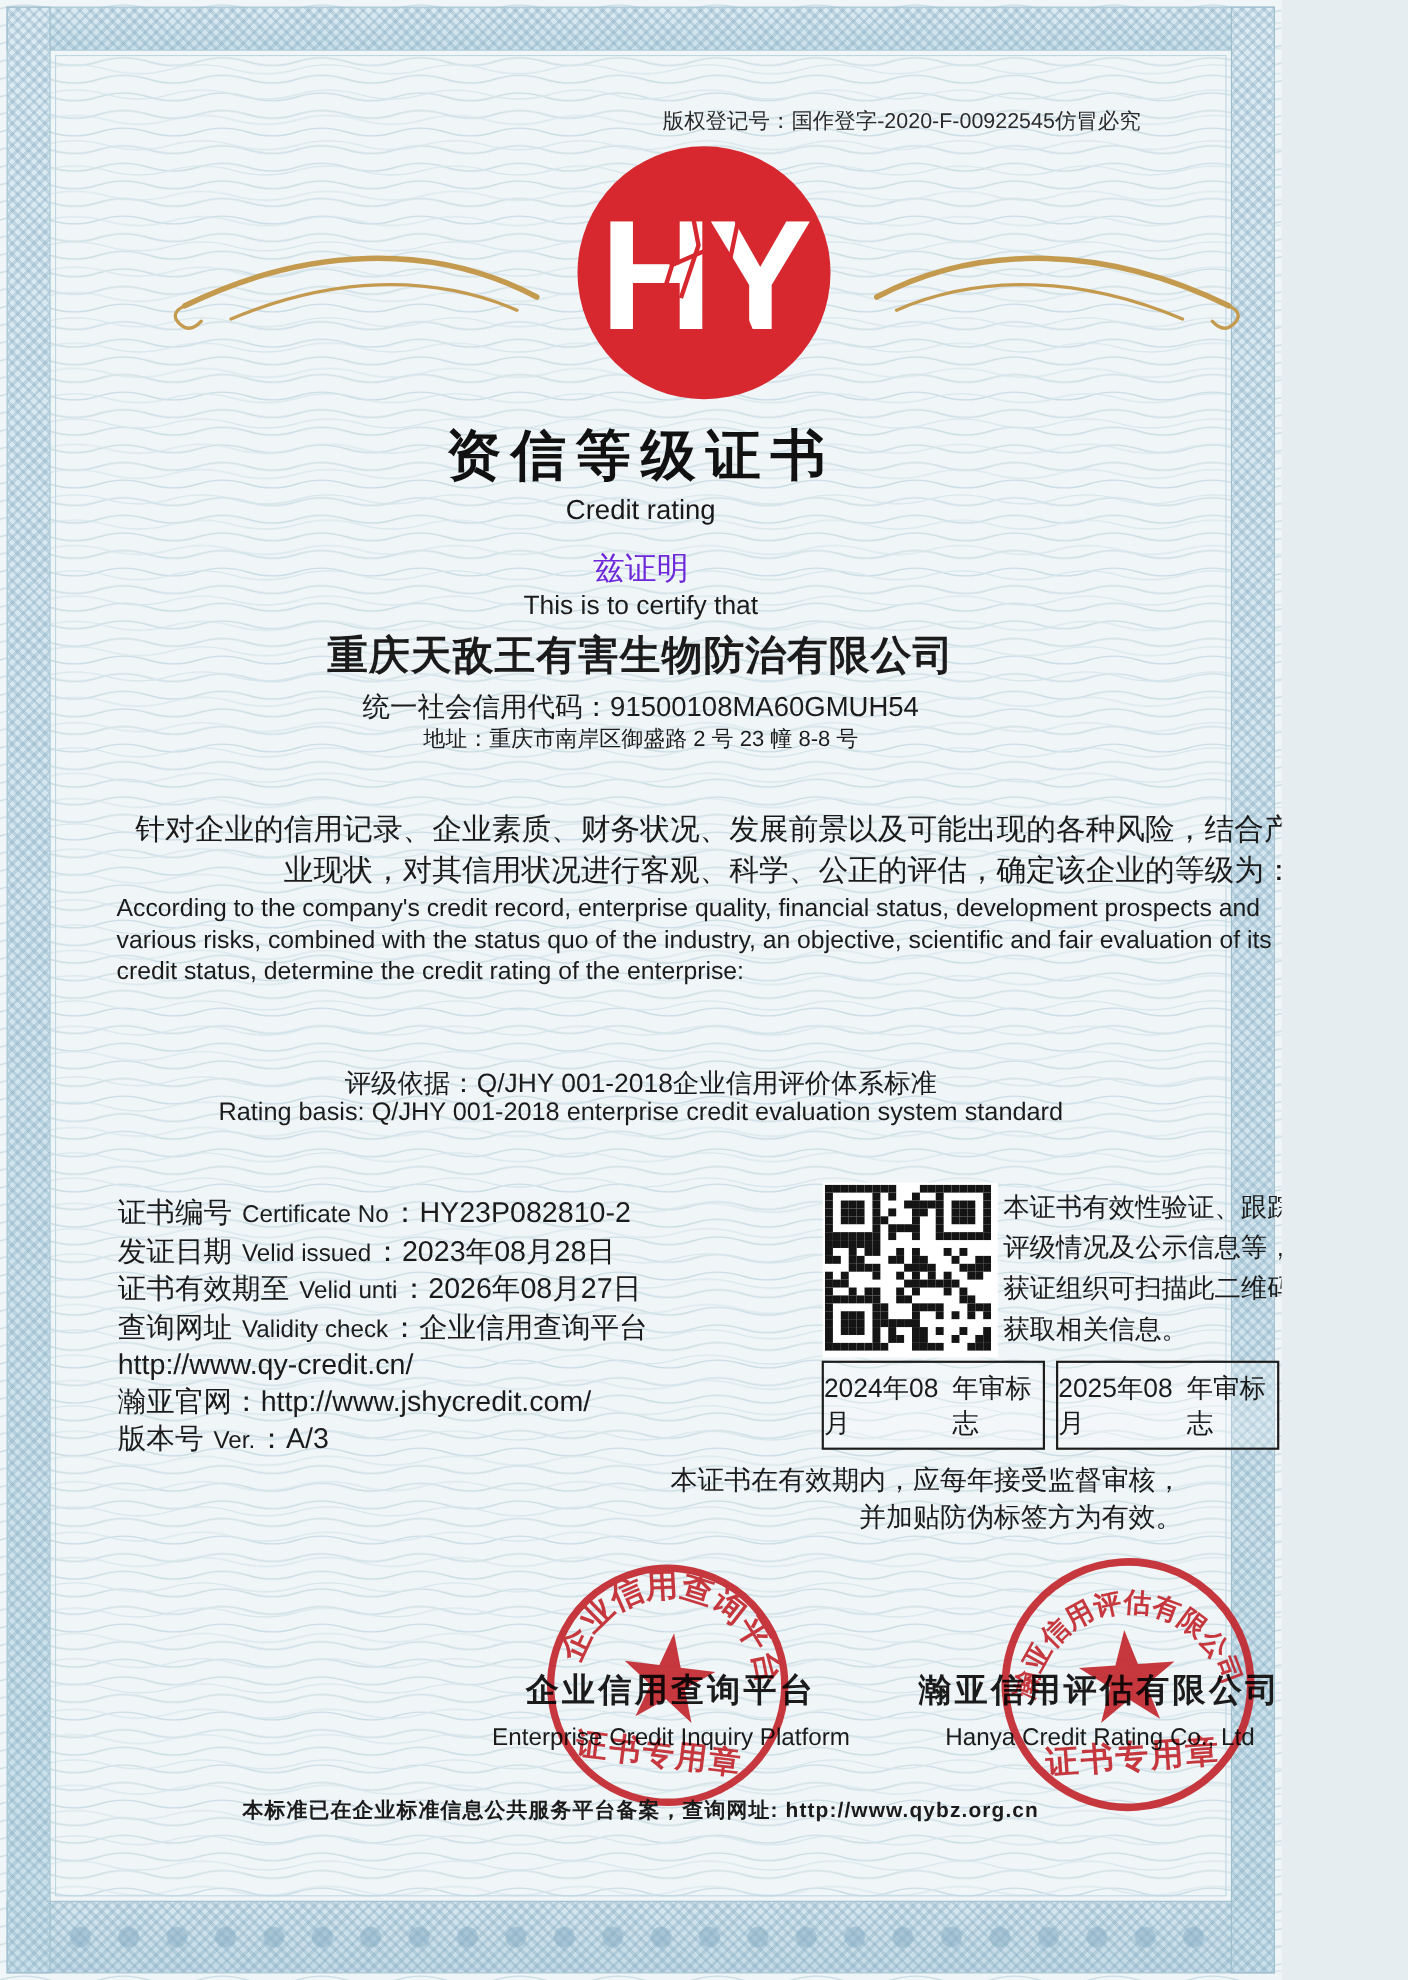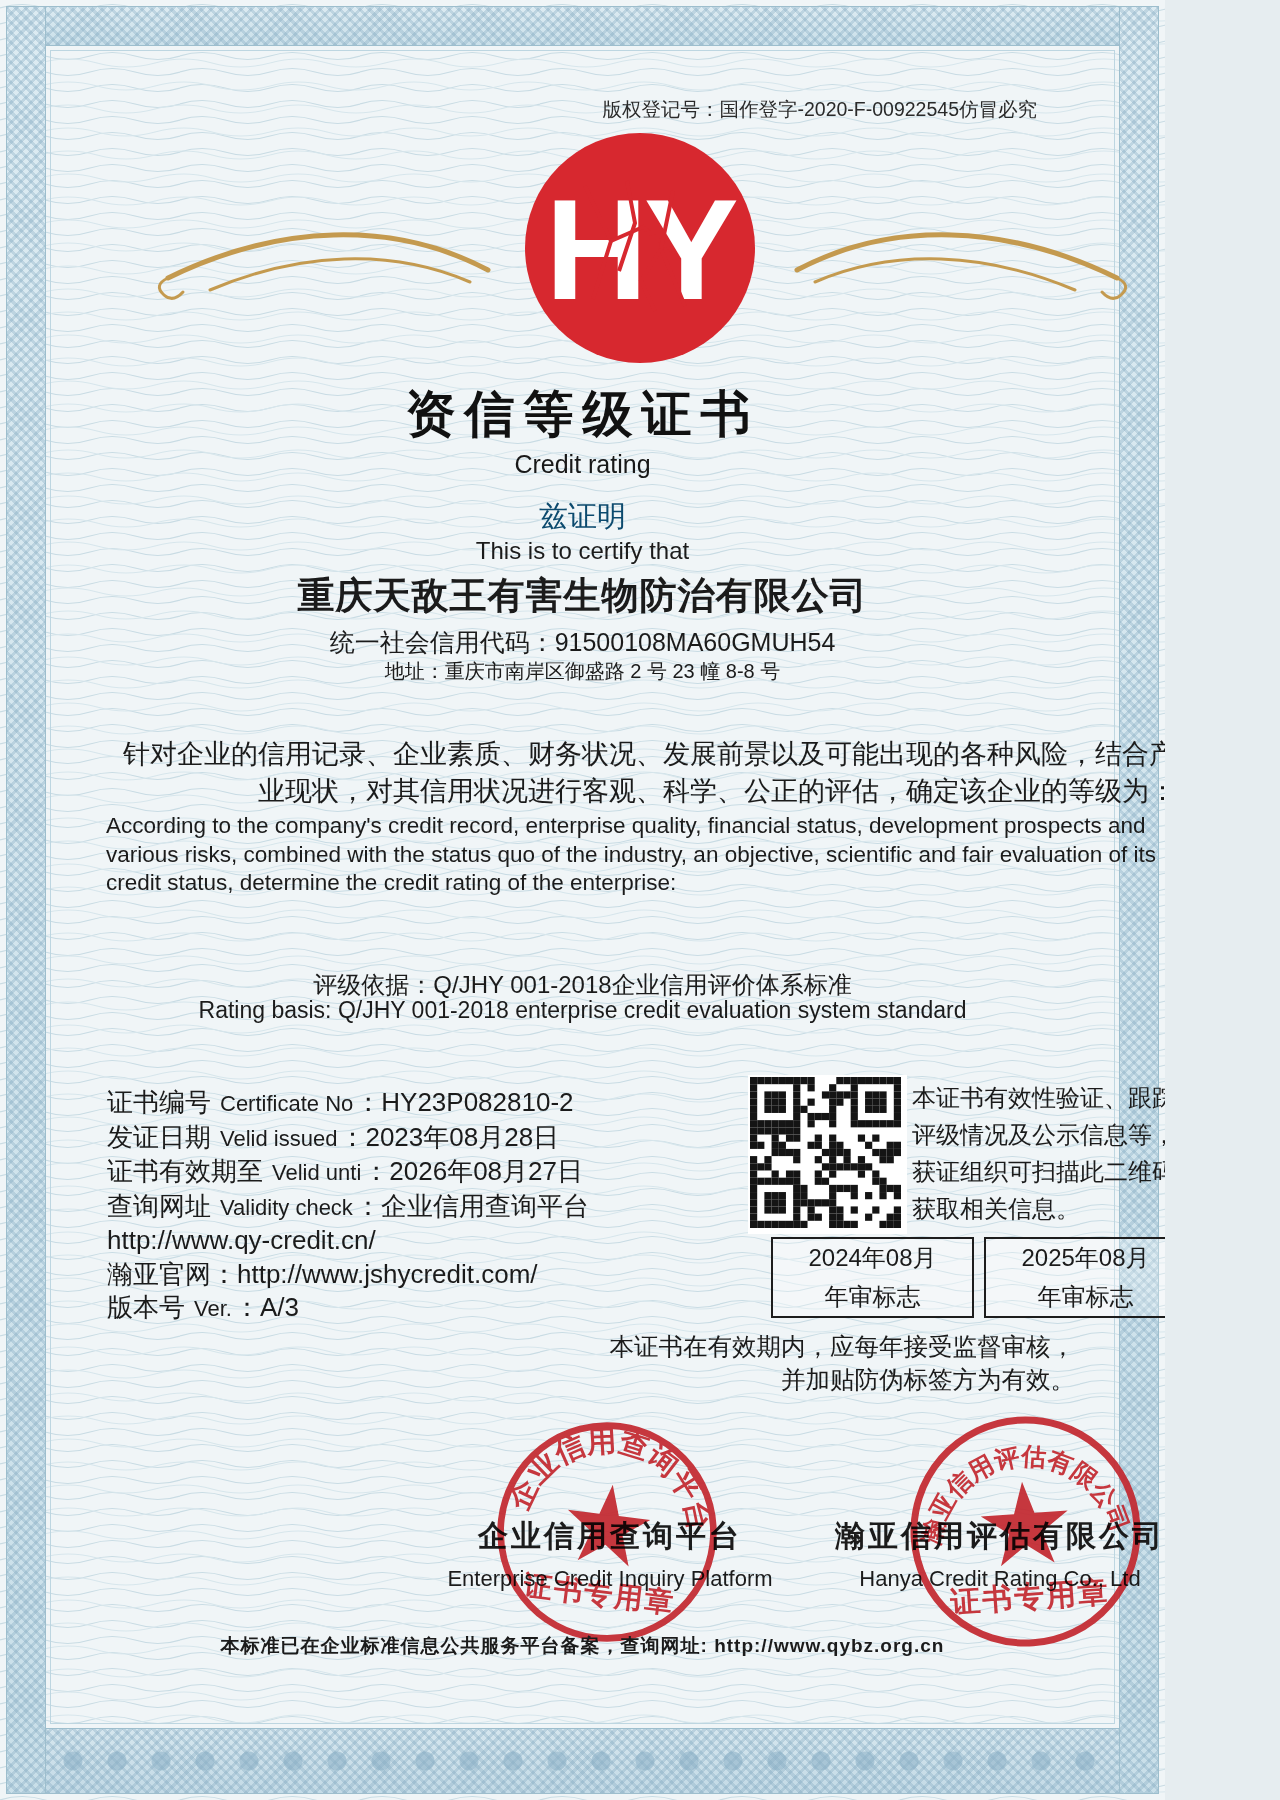--- a/index.html
+++ b/index.html
@@ -25,37 +25,37 @@
       linear-gradient(#d5e6ee,#c3dae6);
     background-size:44px 64px,auto,auto,auto;background-repeat:repeat-x,repeat,repeat,repeat;}
   .inner-line{position:absolute;left:50px;right:50px;top:50px;bottom:76px;
     border:1.5px solid #bdd6e1;z-index:1;}
   .bg-svg{position:absolute;left:0;top:0;z-index:0;}
   .content{position:absolute;inset:0;z-index:3;}
   
   .copyright{top:96px;right:128px;font-size:19.5px;color:#2a2a2a;}
   .title-cn{top:381px;font-size:50px;font-weight:bold;letter-spacing:9px;color:#111;}
   .title-en{top:450px;font-size:25px;color:#181818;}
-  .certify-cn{top:497px;font-size:29px;color:#0c4a6e;}
+  .certify-cn{top:497px;font-size:29px;color:#6d28d9;}
   .certify-en{top:537px;font-size:24px;}
   .company{top:571px;font-size:37px;font-weight:bold;letter-spacing:1px;}
   .code-line{top:626px;font-size:25px;}
   .addr-line{top:658px;font-size:20px;}
   .body-cn{left:106px;width:1070px;top:736px;font-size:27px;line-height:37px;text-align:right;}
   .body-en{left:106px;width:1074px;top:812px;font-size:22.5px;line-height:28.5px;text-align:left;}
   .rating{top:893px;font-size:62px;font-weight:900;letter-spacing:1px;}
   .basis-cn{top:969px;font-size:24px;}
   .basis-en{top:997px;font-size:23px;}
   .details{left:107px;top:1086px;font-size:26px;line-height:33.5px;}
   .details .len{font-size:22px;margin:0 2px 0 9px;}
   .qr-wrap{left:748px;top:1075px;width:155px;height:155px;background:#fff;padding:2px;}
   .qr-note{left:912px;top:1079px;width:270px;font-size:24px;line-height:37px;text-align:left;}
   .mark-box{top:1237px;width:199px;height:77px;border:2.5px solid #1d1d1d;
-    display:flex;flex-direction:column;align-items:center;justify-content:center;gap:7px;
-    font-size:24px;background:rgba(255,255,255,.25);margin-left:24px;}
+    display:flex;flex-direction:row;align-items:center;justify-content:center;gap:7px;
+    font-size:24px;background:rgba(255,255,255,.25);}
   .mark-box.m1{left:747px;}
   .mark-box.m2{left:960px;}
   .sup-note{left:600px;right:90px;top:1330px;font-size:24.5px;line-height:33px;text-align:right;}
   .issuer{text-align:center;}
   .issuer .cn{font-size:30px;font-weight:bold;letter-spacing:3px;}
   .issuer .en{font-size:22px;margin-top:9px;}
   .issuer-left{left:440px;width:340px;top:1516px;}
   .issuer-right{left:830px;width:340px;top:1516px;}
   .seal{position:absolute;mix-blend-mode:multiply;opacity:.92;}
   .seal-left{left:493px;top:1418px;transform:rotate(7deg);}

